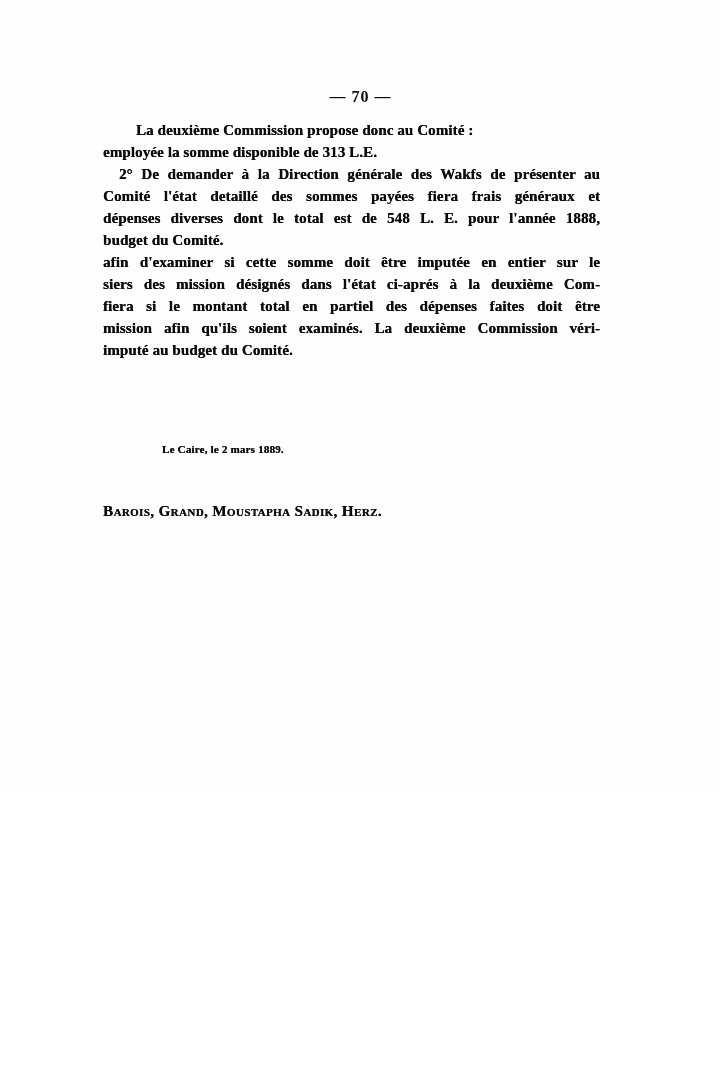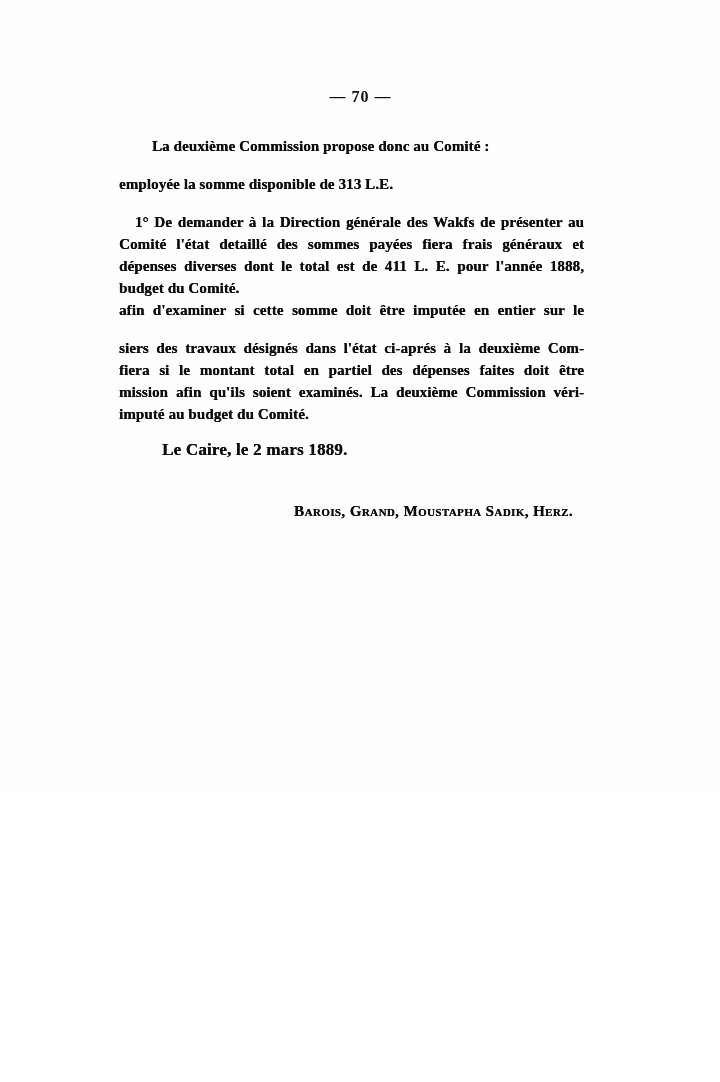--- a/index.html
+++ b/index.html
@@ -33,52 +33,51 @@
   #body-text {
     position: absolute;
     top: 119px;
     left: 103px;
     width: 497px;
     font-size: 15px;
     font-weight: 700;
     letter-spacing: 0.1px;
     text-shadow: 0.25px 0 0 currentColor;
   }
-  .para { margin: 16px; padding: 0; }
+  .para { margin: 0; padding: 0; }
   .line {
     height: 22px;
     line-height: 22px;
     overflow: hidden;
     text-align: justify;
     text-align-last: justify;
     white-space: normal;
   }
   .line.last { text-align-last: left; }
   .para.opening .line.first { text-indent: 33px; }
   .para.numbered .line.first { text-indent: 16px; }
   
   #dateline {
     position: absolute;
     top: 441px;
     left: 162px;
-    font-size: 17px;
+    font-size: 11px;
     font-weight: 700;
     line-height: 17px;
     letter-spacing: 0.2px;
     text-shadow: 0.2px 0 0 currentColor;
   }
   
   #signatures {
     position: absolute;
     top: 501px;
     left: 103px;
     width: 497px;
     box-sizing: border-box;
     padding-right: 27px;
-    text-align: right;
     font-size: 15px;
     font-weight: 700;
     font-variant: small-caps;
     letter-spacing: 0.4px;
     line-height: 20px;
     text-shadow: 0.25px 0 0 currentColor;
   }
   
   #scan-edge-bar {
     position: absolute;
@@ -98,28 +97,28 @@
 
   <div id="body-text">
 
   <div class="para opening">
         <div class="line first last">La deuxième Commission propose donc au Comité :</div>
       </div>
       <div class="para numbered">
         <div class="line last">employée la somme disponible de 313 L.E.</div>
       </div>
       <div class="para numbered">
-        <div class="line first">1° De demander à la Direction générale des Wakfs de présenter au</div>
+        <div class="line first">2° De demander à la Direction générale des Wakfs de présenter au</div>
         <div class="line">Comité l'état detaillé des sommes payées fiera frais généraux et</div>
-        <div class="line">dépenses diverses dont le total est de 411 L. E. pour l'année 1888,</div>
+        <div class="line">dépenses diverses dont le total est de 548 L. E. pour l'année 1888,</div>
         <div class="line last">budget du Comité.</div>
         <div class="line">afin d'examiner si cette somme doit être imputée en entier sur le</div>
       </div>
       <div class="para numbered">
-        <div class="line">siers des travaux désignés dans l'état ci-aprés à la deuxième Com-</div>
+        <div class="line">siers des mission désignés dans l'état ci-aprés à la deuxième Com-</div>
         <div class="line">fiera si le montant total en partiel des dépenses faites doit être</div>
         <div class="line">mission afin qu'ils soient examinés. La deuxième Commission véri-</div>
         <div class="line last">imputé au budget du Comité.</div>
       </div>
     </div>
 
   <div id="dateline">Le Caire, le 2 mars 1889.</div>
 
   <div id="signatures">Barois, Grand, Moustapha Sadik, Herz.</div>
 

